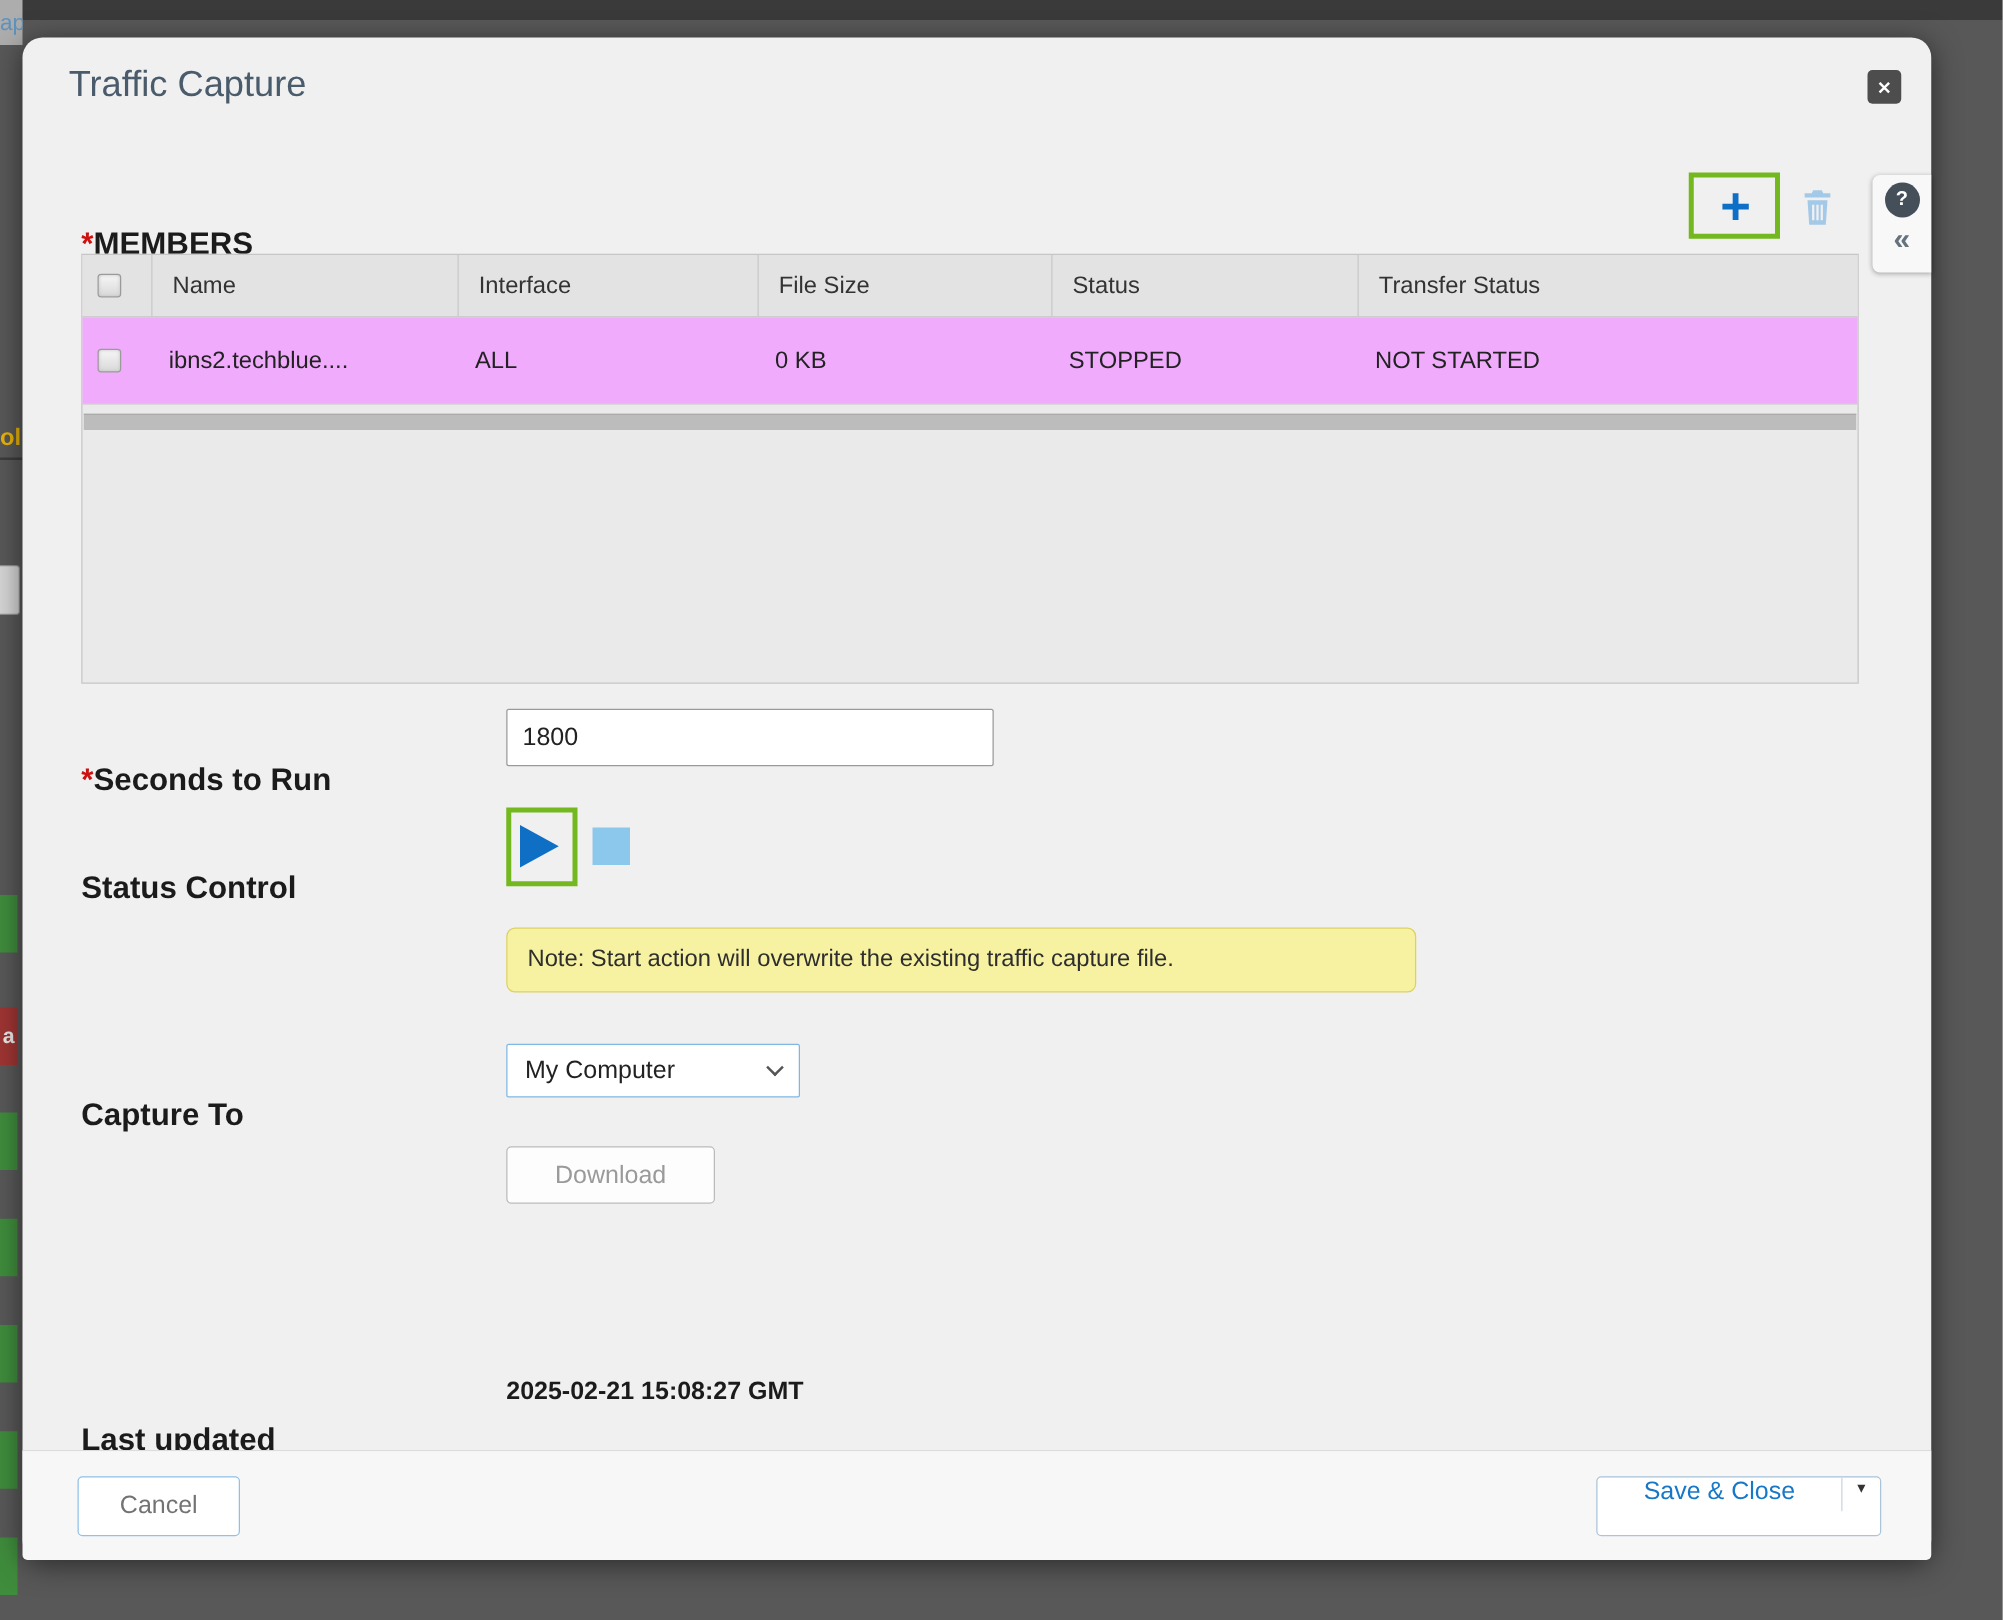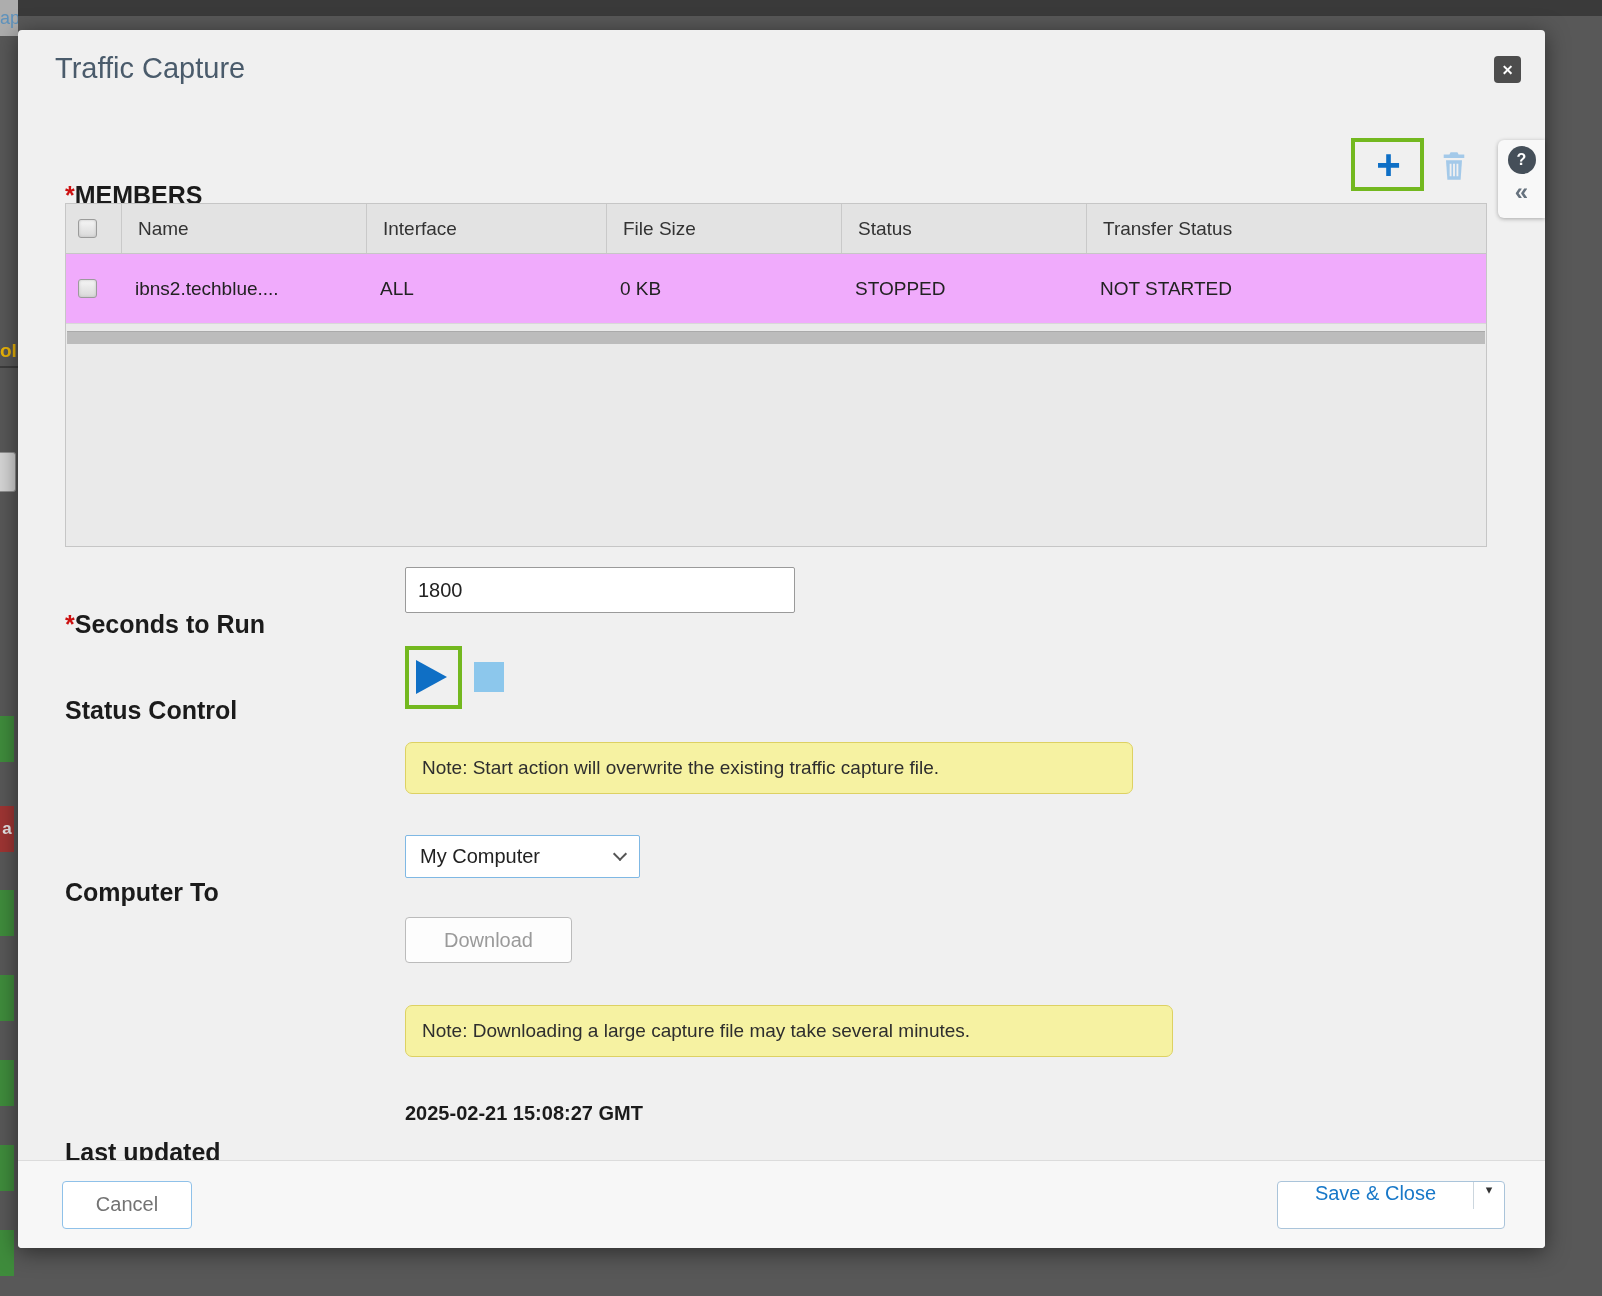--- a/index.html
+++ b/index.html
@@ -13,21 +13,21 @@
   .frag { position:absolute; overflow:hidden; }
   .frag-ap { left:0; top:150; width:18px; height:36px; background:#adadad; color:#5f93bd; font-size:18px; line-height:36px; }
   .frag-ol { left:0; top:336px; width:18px; height:32px; color:#eab308; font-weight:bold; font-size:19px; line-height:30px; border-bottom:2px solid #3c3c3c; }
   .frag-input { left:0; top:452px; width:16px; height:40px; background:#d5d5d5; border:1px solid #8f8f8f; border-left:none; border-radius:0 3px 3px 0; }
   .frag-green { position:absolute; left:0; width:14px; height:46px; background:#3f8c3c; }
   .frag-red { position:absolute; left:0; top:806px; width:14px; height:46px; background:#9e3533; color:#e8e8e8; font-weight:bold; font-size:17px; line-height:46px; text-align:center; overflow:hidden; }
   .fg1{top:716px;} .fg2{top:890px;} .fg3{top:975px;} .fg4{top:1060px;} .fg5{top:1145px;} .fg6{top:1230px;}
 
   
   .modal { position:absolute; left:18px; top:30px; width:1527px; height:1218px; background:#f0f0f0;
-           border-radius:4px; box-shadow:0 4px 22px rgba(0,0,0,0.5); z-index:1; }
+           border-radius:16px; box-shadow:0 4px 22px rgba(0,0,0,0.5); z-index:1; }
   .modal-title { position:absolute; left:37px; top:22px; font-size:29px; color:#4a5b6b; }
   .close-btn { position:absolute; right:24px; top:26px; width:27px; height:27px; background:#4d4d4d; border-radius:4px;
                color:#fff; font-size:14px; font-weight:bold; display:flex; align-items:center; justify-content:center; cursor:pointer; }
 
   .lbl { font-size:25px; font-weight:bold; color:#1b1b1b;margin-top:32px; }
   .req { color:#cc1111; }
 
   .members-label { position:absolute; left:47px; top:119px; }
 
   .add-icon { position:absolute; left:1343px; top:112px; width:55px; height:45px; display:flex; align-items:center; justify-content:center;
@@ -170,29 +170,28 @@
     <div class="cap-label lbl">Status Control</div>
     <div class="play-btn">
       <span class="play-tri"></span>
     </div>
     <div class="stop-btn">
       <span></span>
     </div>
 
     <div class="note note1">Note: Start action will overwrite the existing traffic capture file.</div>
 
-    <div class="tr-label lbl">Computer To</div>
+    <div class="tr-label lbl">Capture To</div>
     <div class="select">
       <span class="sel-val">My Computer</span>
       <span class="chev"></span>
     </div>
 
     <div class="dl-btn">Download</div>
 
-    <div class="note note2">Note: Downloading a large capture file may take several minutes.</div>
 
     <div class="lu-label lbl">Last updated</div>
     <div class="lu-value">2025-02-21 15:08:27 GMT</div>
 
     <div class="footer">
       <div class="cancel-btn">Cancel</div>
       <div class="save-btn">
         <span class="save-label">Save &amp; Close</span>
         <span class="save-div"></span>
         <span class="save-caret">▾</span>

